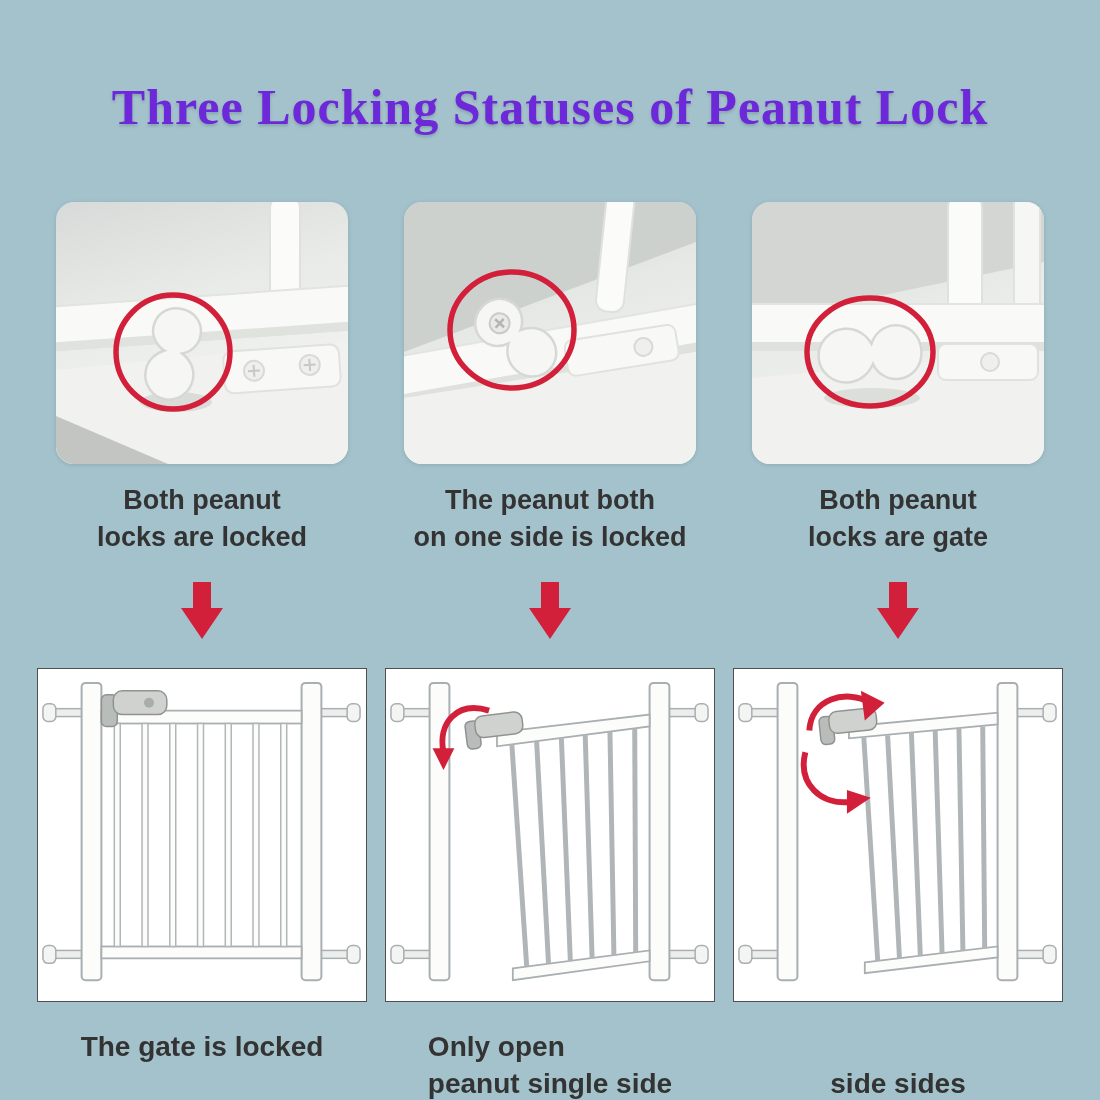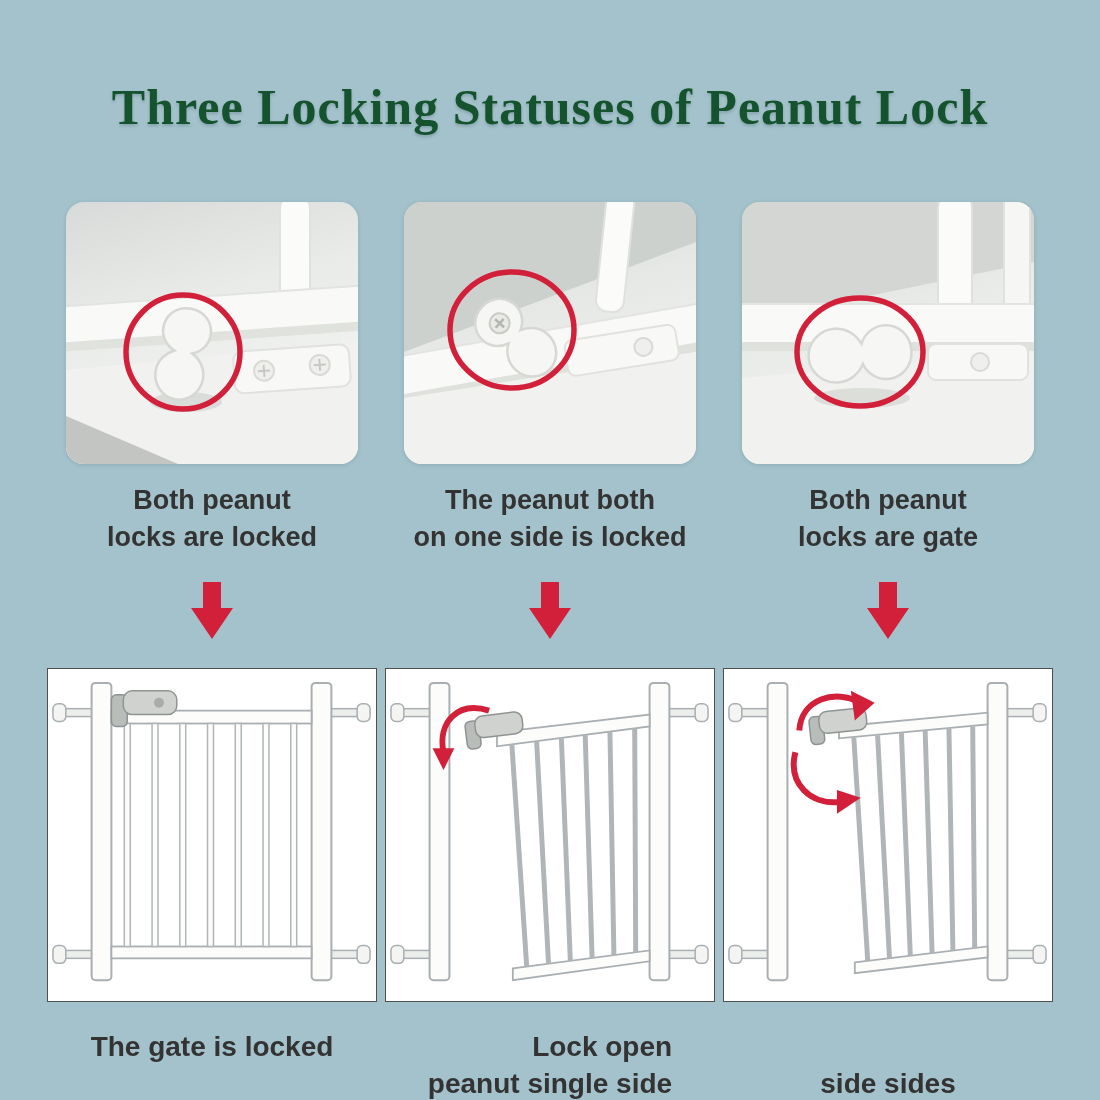--- a/index.html
+++ b/index.html
@@ -10,28 +10,28 @@
     overflow:hidden;
   }
   .page{width:1100px;height:1100px;position:relative;}
   .title{
     text-align:center;
     font-family:"Liberation Serif", serif;
     font-weight:700;
     font-size:50px;
     line-height:58px;
     letter-spacing:1px;
-    color:#14532d;
+    color:#6d28d9;
     padding-top:44px;
     text-shadow:0 2px 3px rgba(40,70,80,0.25);
   }
   .grid{
     display:grid;
     grid-template-columns:repeat(3,330px);
-    gap:8px;
+    gap:18px;
     justify-content:center;
     margin-top:66px;
   }
   .col{display:flex;flex-direction:column;align-items:center;}
   .photo{
     width:292px;height:262px;
     border-radius:18px;
     overflow:hidden;
     box-shadow:0 1px 4px rgba(40,70,80,0.18);
   }
@@ -49,21 +49,21 @@
   .gate-panel{
     margin-top:28px;
     width:330px;height:334px;
     background:#ffffff;
     border:1.5px solid #4f4f4f;
     box-sizing:border-box;
   }
   .gate-panel svg{display:block;}
   .caption{
     margin-top:26px;
-    text-align:right;
+    text-align:left;
     font-weight:700;
     font-size:28px;
     line-height:37px;
     color:#333333;
     min-height:74px;
   }
 </style>
 </head>
 <body>
 
@@ -235,21 +235,21 @@
             </g>
           </g>
           <g>
             <path d="M 104,42 C 72,32 52,54 58,84" stroke="#d2203a" stroke-width="6" fill="none"></path>
             <polygon points="47,80 69,80 58,102" fill="#d2203a"></polygon>
           </g>
         </svg>
       </div>
 
       <div class="caption">
-        <span>Lock open</span><br>
+        <span>Only open</span><br>
         <span>peanut single side</span>
       </div>
     </div>
 
     <div class="col">
 
       <div class="photo">
         <svg width="292" height="262" viewBox="0 0 292 262">
           <defs>
             <linearGradient id="pg3" x1="0" y1="0" x2="0.3" y2="1">

